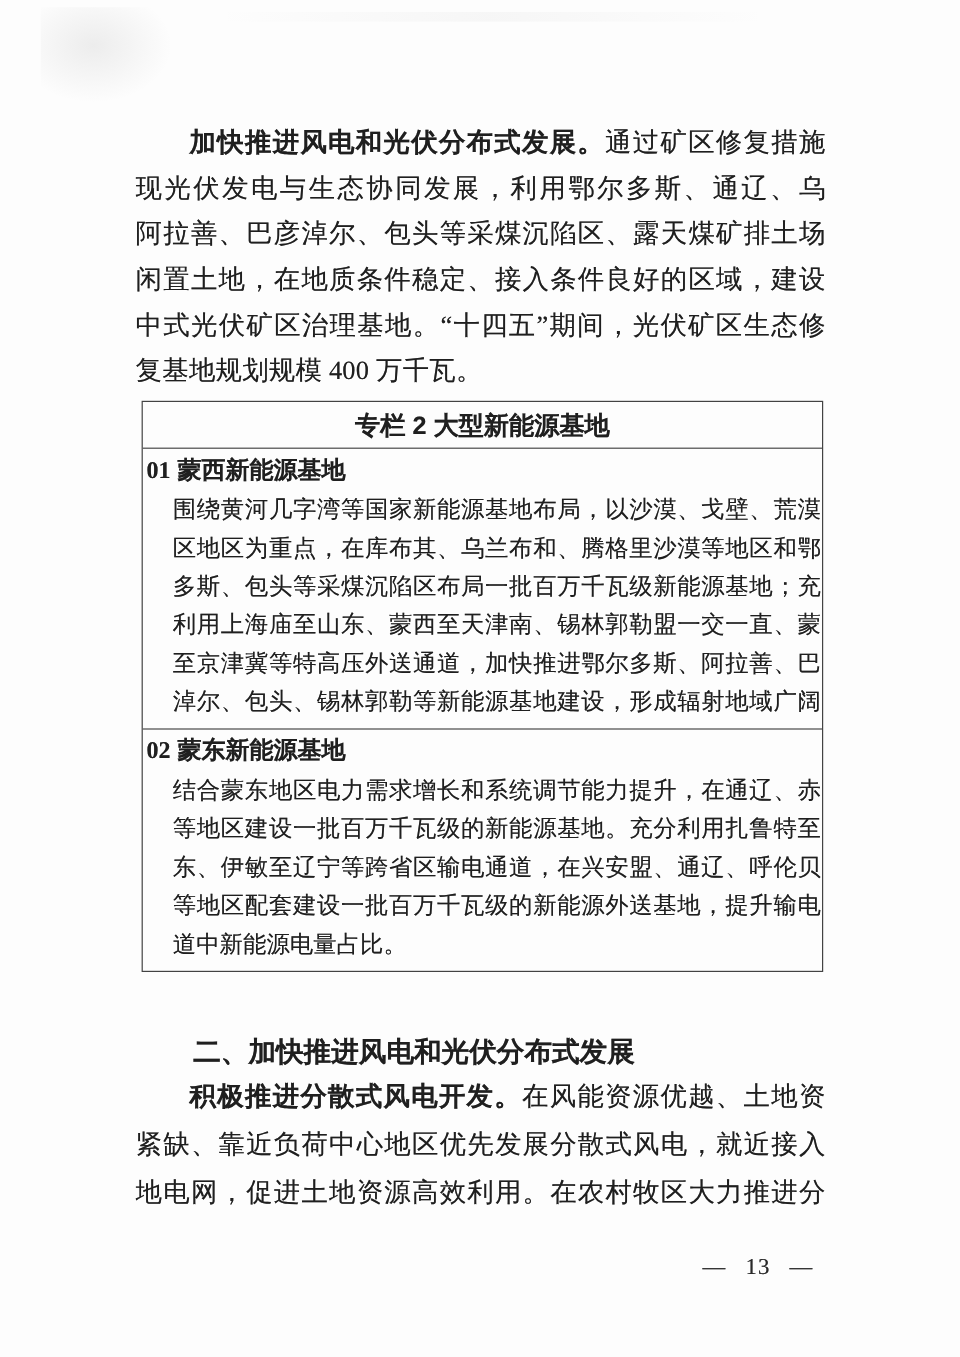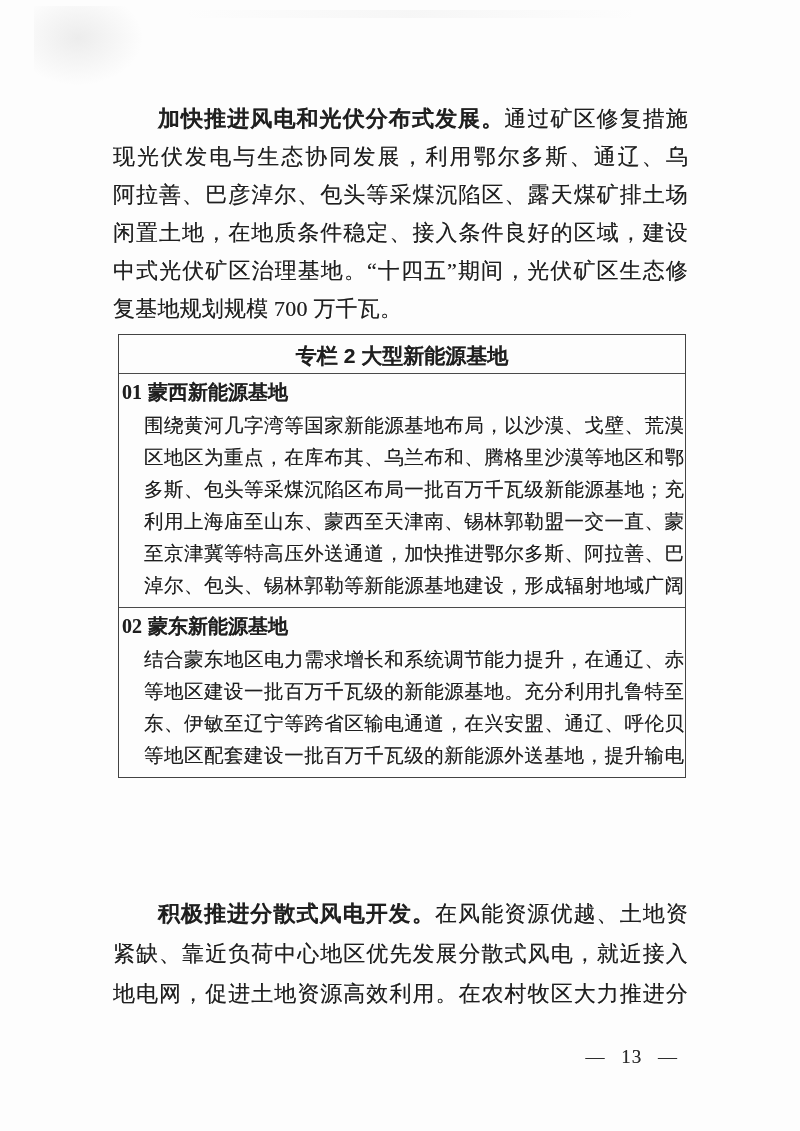--- a/index.html
+++ b/index.html
@@ -85,21 +85,21 @@
 
   <div class="smudge"></div>
   <div class="streak"></div>
 
   <div class="para p1">
     <div class="tline indent"><span class="lead-bold">加快推进风电和光伏分布式发展。</span><span>通过矿区修复措施实</span></div>
     <div class="tline">现光伏发电与生态协同发展，利用鄂尔多斯、通辽、乌海、</div>
     <div class="tline">阿拉善、巴彦淖尔、包头等采煤沉陷区、露天煤矿排土场等</div>
     <div class="tline">闲置土地，在地质条件稳定、接入条件良好的区域，建设集</div>
     <div class="tline">中式光伏矿区治理基地。“十四五”期间，光伏矿区生态修</div>
-    <div class="tline last">复基地规划规模 700 万千瓦。</div>
+    <div class="tline last">复基地规划规模 400 万千瓦。</div>
   </div>
 
   <div class="box">
     <div class="box-title">专栏 2 大型新能源基地</div>
 
     <div class="sec">
       <div class="sec-title"><span class="sec-num">01</span><span class="sec-name">蒙西新能源基地</span></div>
       <div class="sec-body">
         <div class="bline">围绕黄河几字湾等国家新能源基地布局，以沙漠、戈壁、荒漠地</div>
         <div class="bline">区地区为重点，在库布其、乌兰布和、腾格里沙漠等地区和鄂尔</div>
@@ -110,24 +110,26 @@
       </div>
     </div>
 
     <div class="sec">
       <div class="sec-title"><span class="sec-num">02</span><span class="sec-name">蒙东新能源基地</span></div>
       <div class="sec-body">
         <div class="bline">结合蒙东地区电力需求增长和系统调节能力提升，在通辽、赤峰</div>
         <div class="bline">等地区建设一批百万千瓦级的新能源基地。充分利用扎鲁特至山</div>
         <div class="bline">东、伊敏至辽宁等跨省区输电通道，在兴安盟、通辽、呼伦贝尔</div>
         <div class="bline">等地区配套建设一批百万千瓦级的新能源外送基地，提升输电通</div>
+        <div class="bline last">道中新能源电量占比。</div>
       </div>
     </div>
   </div>
 
+  <div class="h2">二、加快推进风电和光伏分布式发展</div>
 
   <div class="para p2">
     <div class="tline indent"><span class="lead-bold">积极推进分散式风电开发。</span><span>在风能资源优越、土地资源</span></div>
     <div class="tline">紧缺、靠近负荷中心地区优先发展分散式风电，就近接入当</div>
     <div class="tline">地电网，促进土地资源高效利用。在农村牧区大力推进分散</div>
   </div>
 
   <div class="pageno">— 13 —</div>
 
 </div>

